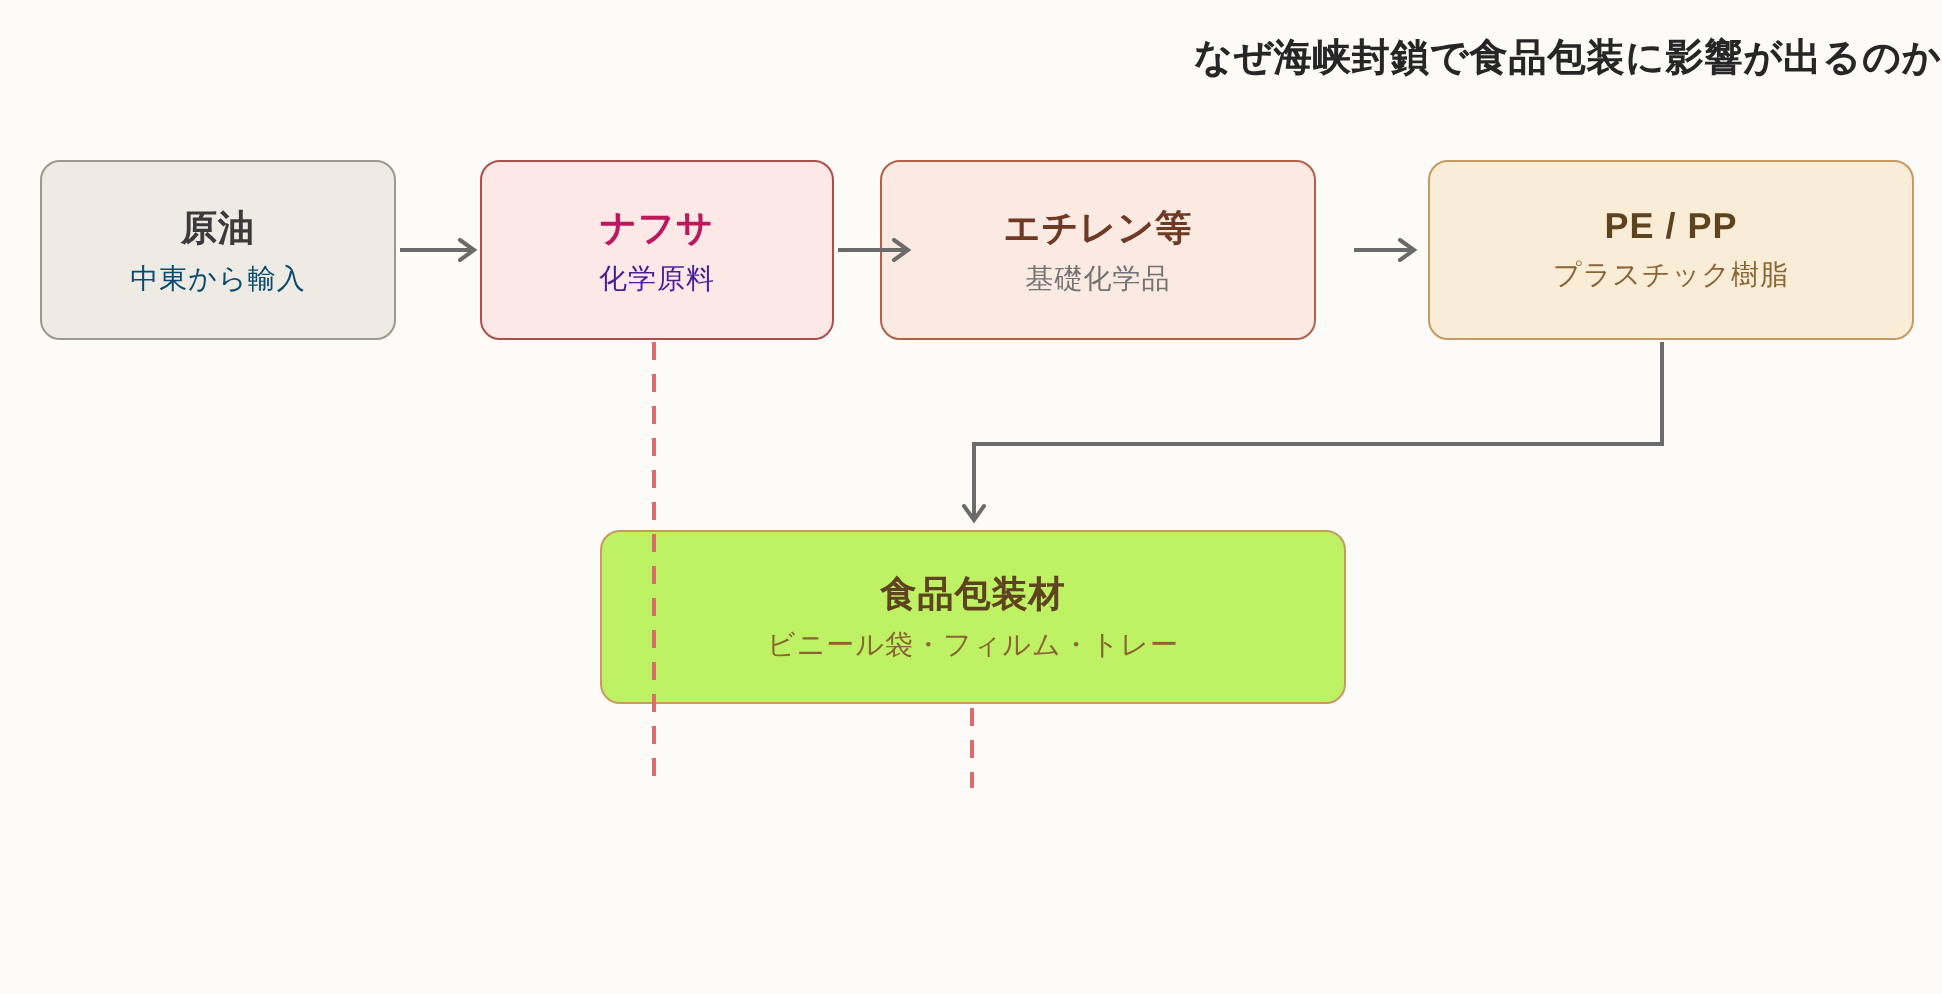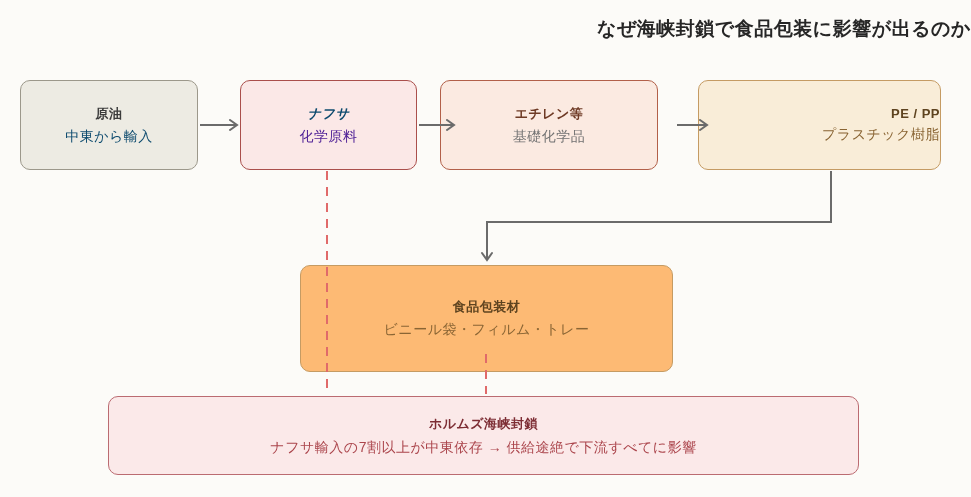--- a/index.html
+++ b/index.html
@@ -30,41 +30,41 @@
     position: absolute;
     box-sizing: border-box;
     border-radius: 10px;
     display: flex;
     flex-direction: column;
     align-items: center;
     justify-content: center;
     gap: 5px;
     text-align: center;
   }
-  .node-label { font-size: 13px; font-weight: bold; letter-spacing: 0.5px; }
+  .node-label { font-size: 18px; font-weight: bold; letter-spacing: 0.5px; }
   .node-sublabel { font-size: 14px; letter-spacing: 0.5px; }
 
   
   .node-crude     { left: 20px;  top: 80px;  width: 178px; height: 90px;
                     background: #edebe3; border: 1.5px solid #9c988b; }
   .node-naphtha   { left: 240px; top: 80px;  width: 177px; height: 90px;
                     background: #fbe8e7; border: 1.5px solid #aa4f4c; }
   .node-ethylene  { left: 440px; top: 80px;  width: 218px; height: 90px;
                     background: #fbeae1; border: 1.5px solid #b26049; }
-  .node-pepp      { left: 698px; top: 80px;  width: 243px; height: 90px;
-                    background: #f9edd8; border: 1.5px solid #c59b63; align-items: flex-end; }
-  .node-packaging { left: 300px; top: 265px; width: 373px; height: 107px;
-                    background: #fdba74; border: 1.5px solid #c59b63; }
+  .node-pepp      { left: 714px; top: 80px;  width: 243px; height: 90px;
+                    background: #f9edd8; border: 1.5px solid #c59b63; }
+  .node-packaging { left: 300px; top: 265px; width: 373px; height: 87px;
+                    background: #bef264; border: 1.5px solid #c59b63; }
   .node-hormuz    { left: 108px; top: 396px; width: 751px; height: 79px;
                     background: #fbe9e9; border: 1.5px solid #bb6b71; gap: 6px; }
 
   
   .node-crude .node-label        { color: #3b3b3b; }
   .node-crude .node-sublabel     { color: #0c4a6e; }
-  .node-naphtha .node-label      { color: #0c4a6e; font-style: italic; }
+  .node-naphtha .node-label      { color: #be185d; }
   .node-naphtha .node-sublabel   { color: #4c1d95; }
   .node-ethylene .node-label     { color: #6e3a25; }
   .node-ethylene .node-sublabel  { color: #737373; }
   .node-pepp .node-label,
   .node-packaging .node-label    { color: #5e431f; }
   .node-pepp .node-sublabel,
   .node-packaging .node-sublabel { color: #8a6534; }
   .node-hormuz .node-label       { color: #7d2d34; }
   .node-hormuz .node-sublabel    { color: #ab454c; }
 
@@ -100,24 +100,20 @@
   <div class="node node-pepp">
     <div class="node-label">PE / PP</div>
     <div class="node-sublabel">プラスチック樹脂</div>
   </div>
 
   <div class="node node-packaging">
     <div class="node-label">食品包装材</div>
     <div class="node-sublabel">ビニール袋・フィルム・トレー</div>
   </div>
 
-  <div class="node node-hormuz">
-    <div class="node-label">ホルムズ海峡封鎖</div>
-    <div class="node-sublabel">ナフサ輸入の7割以上が中東依存 → 供給途絶で下流すべてに影響</div>
-  </div>
 
   <svg class="connectors" viewBox="0 0 971 497" xmlns="http://www.w3.org/2000/svg">
     <defs>
       <marker id="chevron" markerUnits="userSpaceOnUse" markerWidth="14" markerHeight="14" refX="9" refY="6" orient="auto">
         <path d="M2,1 L9,6 L2,11" fill="none" stroke="#6b6b6b" stroke-width="2" stroke-linecap="round"></path>
       </marker>
     </defs>
 
     <line x1="200" y1="125" x2="237" y2="125" stroke="#6b6b6b" stroke-width="2" marker-end="url(#chevron)"></line>
 

